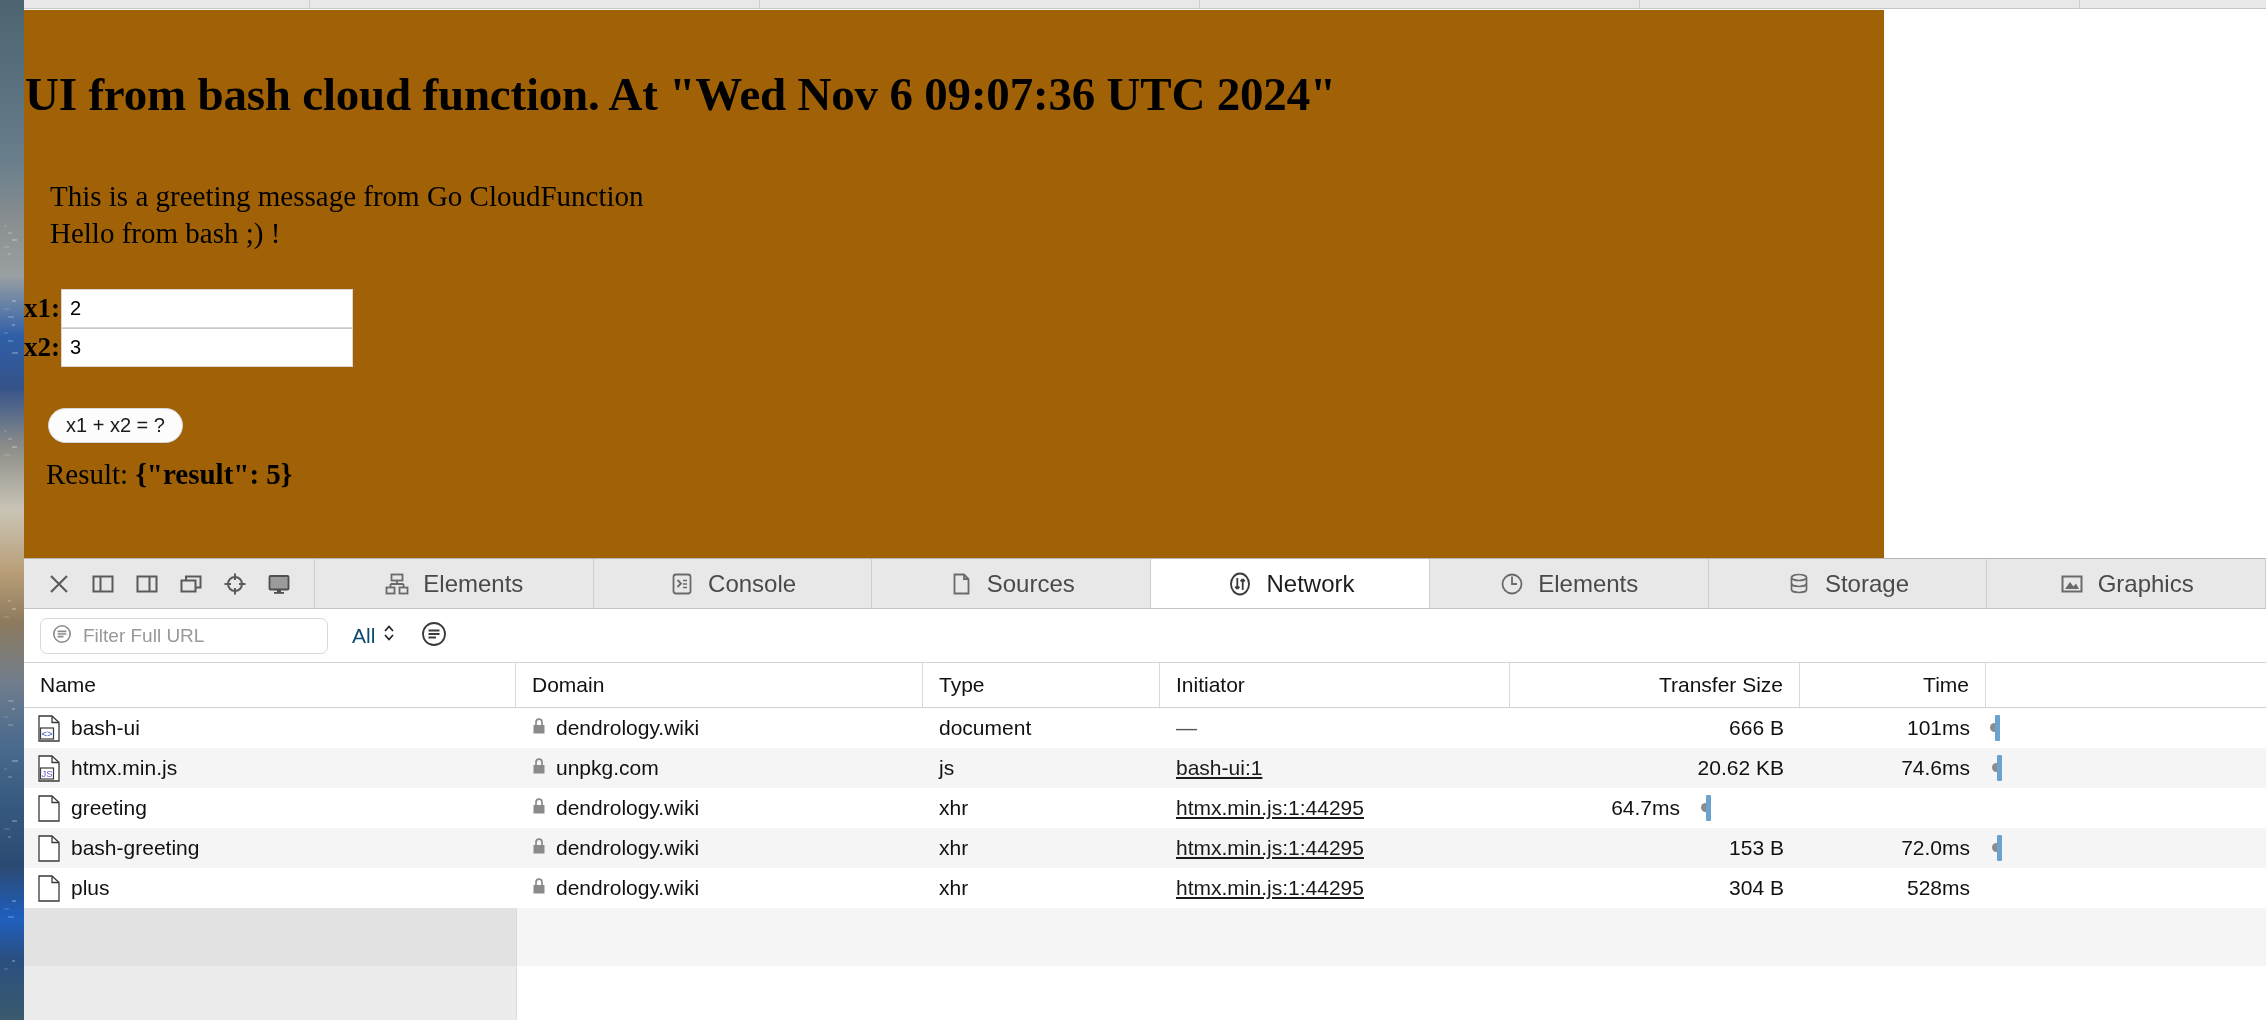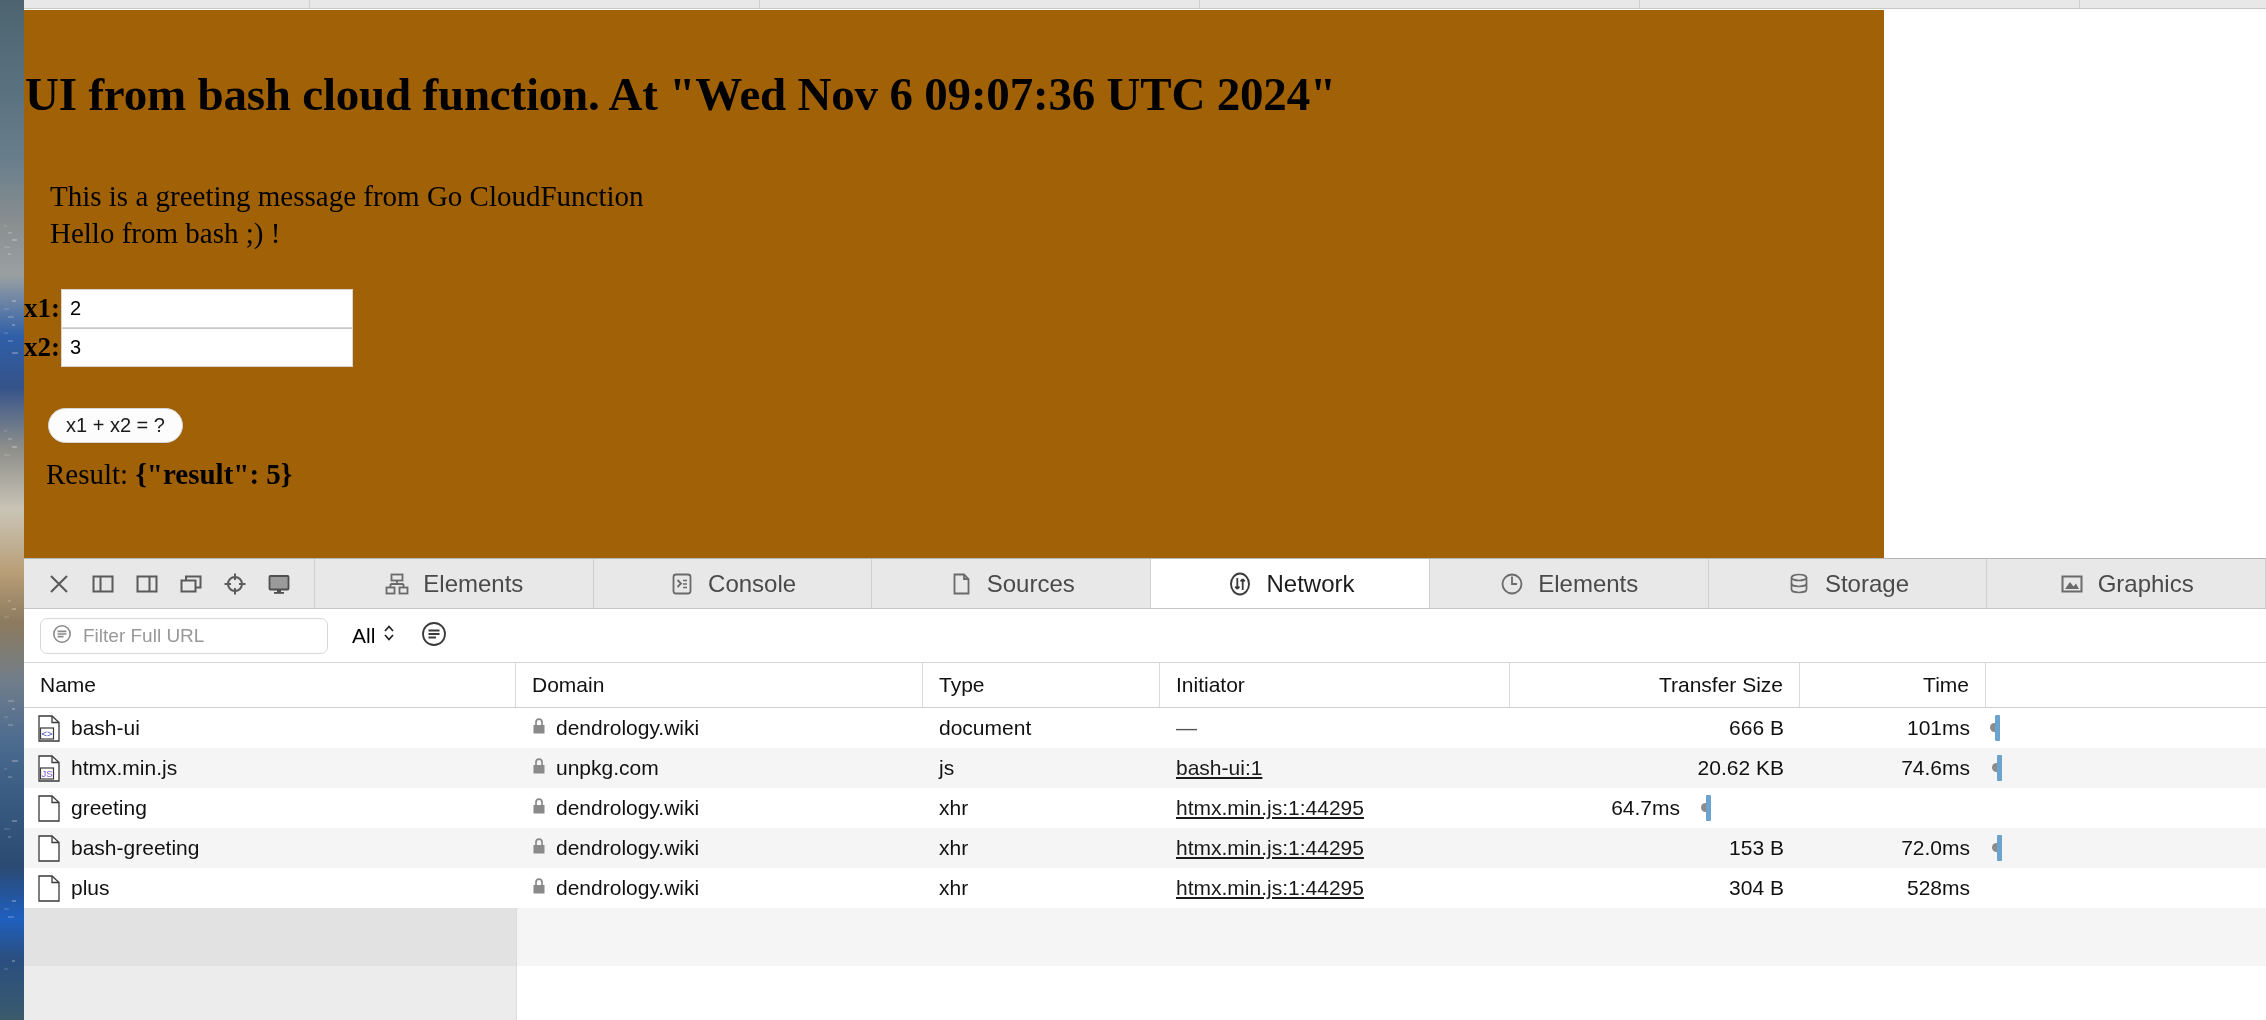--- a/index.html
+++ b/index.html
@@ -141,21 +141,21 @@
     padding:0 10px;
   }
   #filter-input{
     border:none; outline:none; background:transparent;
     font-family:"Liberation Sans", sans-serif;
     font-size:19px; color:#222; width:100%;
   }
   #filter-input::placeholder{ color:#999; }
   #resource-select{
     display:flex; align-items:center; gap:7px;
-    font-size:21px; color:#000000; cursor:default;
+    font-size:21px; color:#0c4a6e; cursor:default;
   }
   #group-toggle{ cursor:default; }
 
   
   #net-table{ position:relative; height:357px; background:#fff; overflow:hidden; }
   #net-head{
     position:relative; height:45px; background:#fff;
     border-bottom:1px solid #d0d0d0;
     display:flex; font-size:21px; color:#111;
   }

